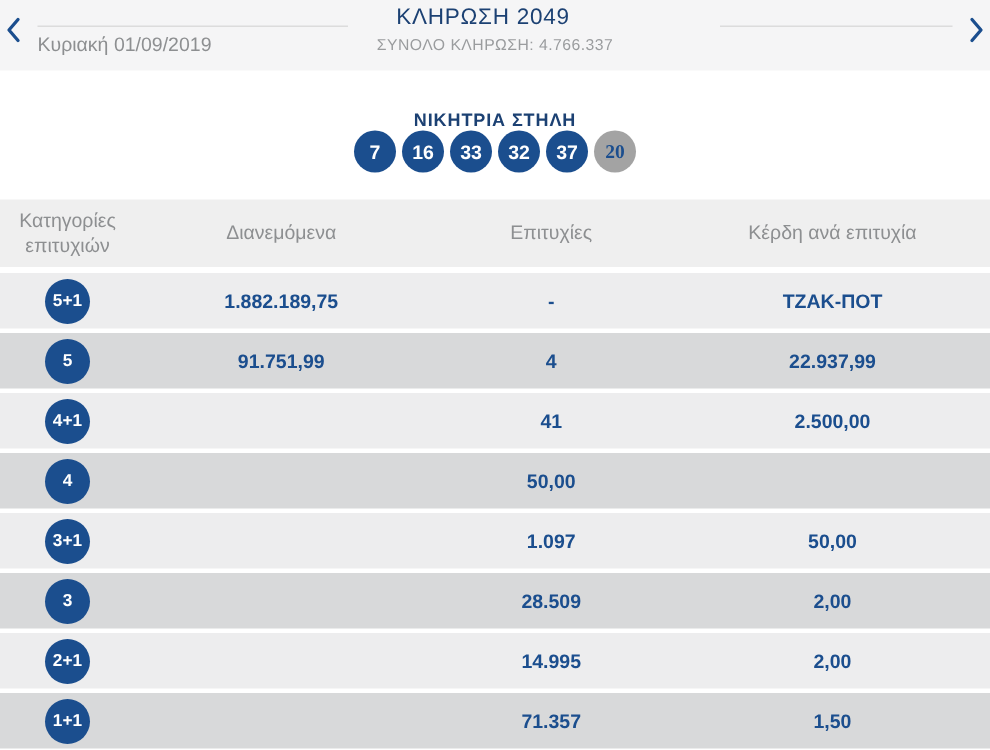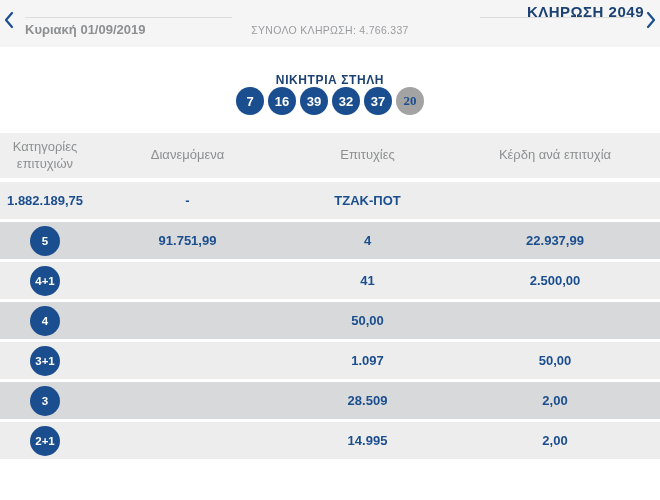--- a/index.html
+++ b/index.html
@@ -9,23 +9,23 @@
   }
   
   .topbar{position:absolute;top:0;left:0;width:660px;height:47px;background:#f5f5f6;}
   .chev{position:absolute;top:11px;width:14px;height:18px;cursor:pointer;}
   .chev svg{display:block;}
   .chev-left{left:2px;}
   .chev-right{right:2px;}
   .hairline{position:absolute;top:17px;height:1px;background:#dcdcdc;}
   .hairline.left{left:25px;width:207px;}
   .hairline.right{left:480px;width:155px;}
-  .draw-date{position:absolute;left:25px;top:22px;font-size:13px;color:#8d8f91;font-weight:bold;}
-  .draw-title{position:absolute;left:0;right:16px;top:3px;text-align:right;
-    font-size:15px;font-weight:700;color:#1c4173;letter-spacing:.5px;}
+  .draw-date{position:absolute;left:25px;top:22px;font-size:13px;color:#8d8f91;}
+  .draw-title{position:absolute;left:0;right:16px;top:3px;text-align:center;
+    font-size:15px;font-weight:400;color:#1c4173;letter-spacing:.5px;}
   .draw-subtitle{position:absolute;left:0;right:0;top:24px;text-align:center;
     font-size:10.5px;color:#9a9c9e;letter-spacing:.3px;}
   
   .win-label{position:absolute;left:0;right:0;top:73px;text-align:center;
     font-size:12px;font-weight:700;color:#1c4173;letter-spacing:.6px;}
   .balls{position:absolute;left:0;right:0;top:87px;display:flex;justify-content:center;gap:4px;}
   .ball{width:28px;height:28px;border-radius:50%;background:#1b4e8e;color:#fff;
     font-size:13px;font-weight:700;display:flex;align-items:center;justify-content:center;}
   .ball.joker{background:#a3a3a3;color:#1b4e8e;font-family:Liberation Serif, serif;}
   
@@ -67,37 +67,40 @@
           <polyline points="4,2 10,9 4,16" fill="none" stroke="#1b4e8e" stroke-width="2.2" stroke-linecap="round" stroke-linejoin="round"></polyline>
         </svg>
       </span>
     </div>
   </div>
 
   <div class="win-label">ΝΙΚΗΤΡΙΑ ΣΤΗΛΗ</div>
   <div class="balls">
       <span class="ball">7</span>
       <span class="ball">16</span>
-      <span class="ball">39</span>
+      <span class="ball">33</span>
       <span class="ball">32</span>
       <span class="ball">37</span>
       <span class="ball joker">20</span>
     </div>
 
   <div class="rtable">
     <div class="t-head">
       <div class="th th-cat">
           <span>Κατηγορίες επιτυχιών</span>
         </div>
       <div class="th">Διανεμόμενα</div>
       <div class="th">Επιτυχίες</div>
       <div class="th">Κέρδη ανά επιτυχία</div>
     </div>
     <div>
   <div class="t-row">
+    <div class="td">
+      <span class="badge">5+1</span>
+    </div>
     <div class="td">1.882.189,75</div>
     <div class="td">-</div>
     <div class="td">ΤΖΑΚ-ΠΟΤ</div>
   </div>
 
   <div class="t-row alt">
     <div class="td">
       <span class="badge">5</span>
     </div>
     <div class="td">91.751,99</div>
@@ -142,16 +145,24 @@
 
   <div class="t-row">
     <div class="td">
       <span class="badge">2+1</span>
     </div>
     <div class="td"></div>
     <div class="td">14.995</div>
     <div class="td">2,00</div>
   </div>
 
+  <div class="t-row alt">
+    <div class="td">
+      <span class="badge">1+1</span>
+    </div>
+    <div class="td"></div>
+    <div class="td">71.357</div>
+    <div class="td">1,50</div>
+  </div>
 </div>
   </div>
 
 </div>
 
 </body></html>

